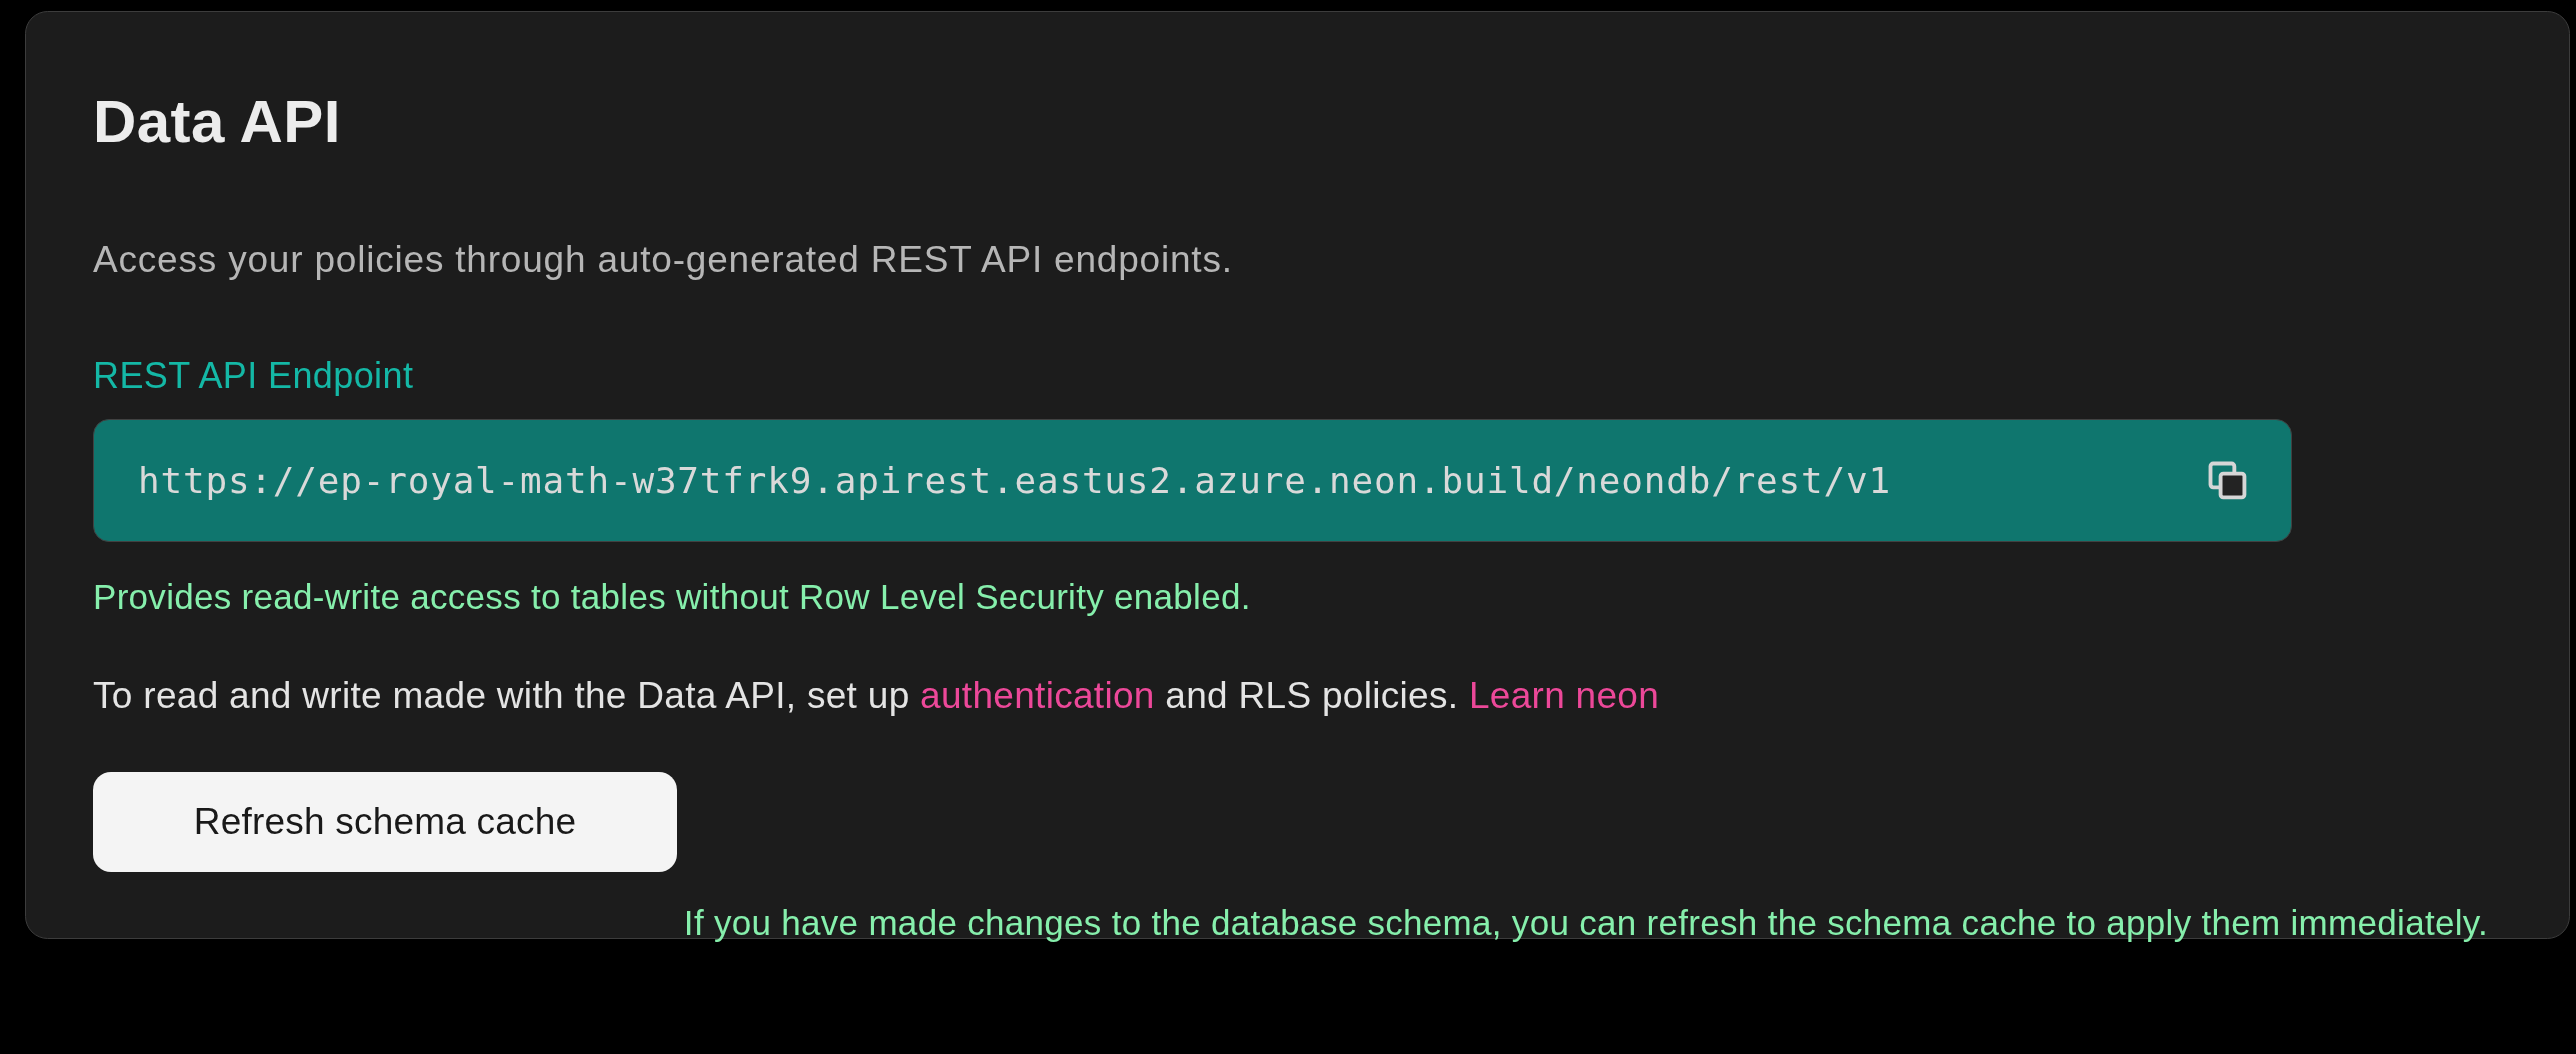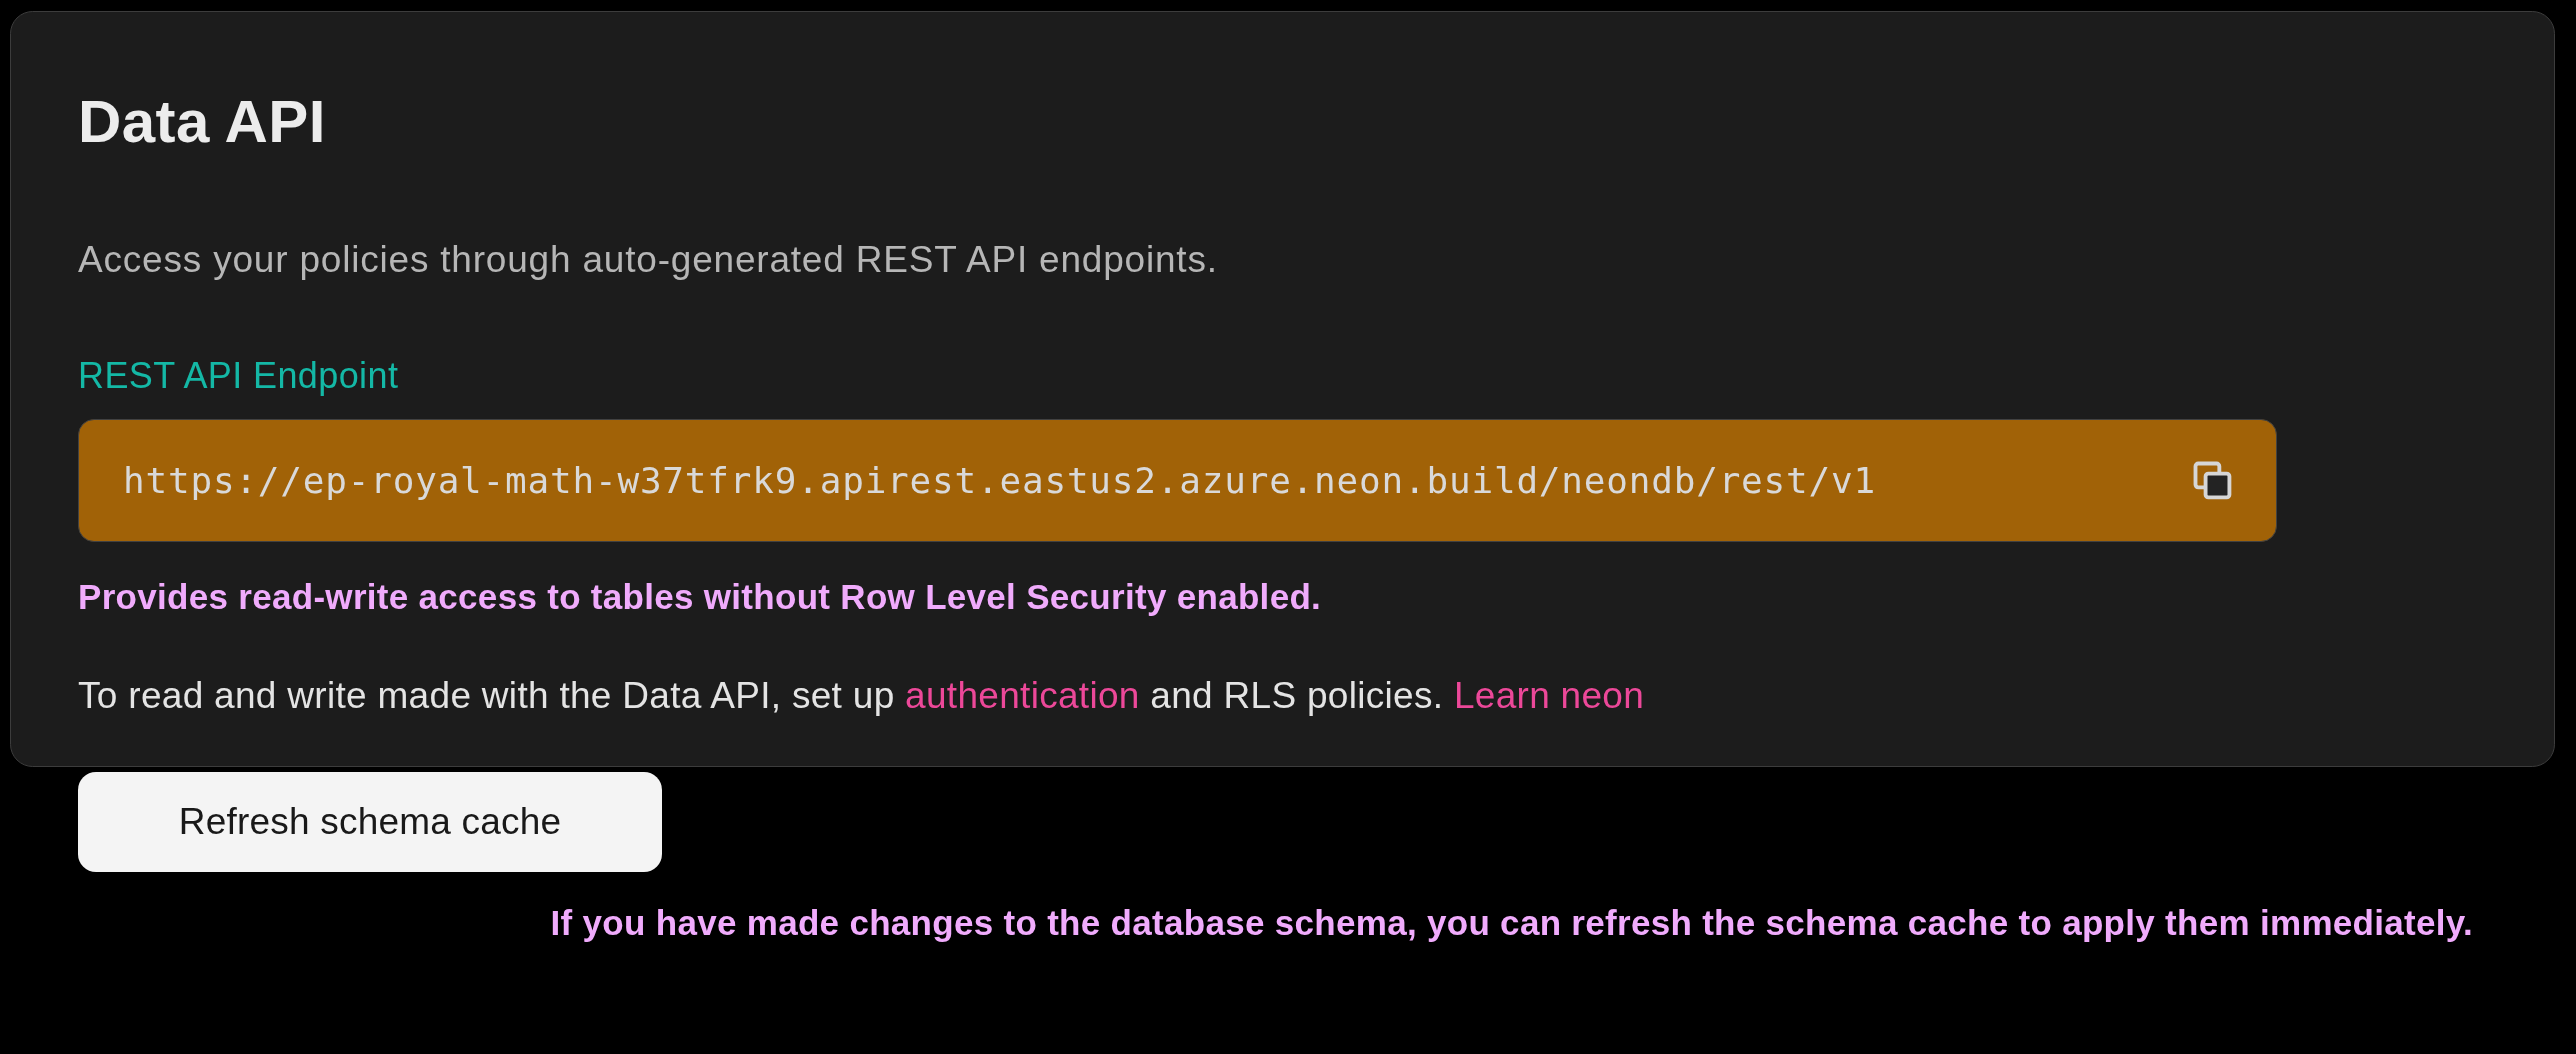--- a/index.html
+++ b/index.html
@@ -7,24 +7,24 @@
   body {
     width: 2576px;
     height: 1055px;
     background: #000000;
     font-family: "Liberation Sans", sans-serif;
     position: relative;
     overflow: hidden;
   }
   .card {
     position: absolute;
-    left: 10px;
+    left: 25px;
     top: 11.3px;
     width: 2545px;
-    height: 756px;
+    height: 928px;
     background: #1c1c1c;
     border: 1.6px solid #3c3c3c;
     border-radius: 22.7px;
     padding: 76px 81px 0 67px;
   }
   .title {
     margin: 0;
     font-size: 60px;
     line-height: 1.12;
     font-weight: 700;
@@ -41,21 +41,21 @@
   .endpoint-label {
     margin-top: 70px;
     font-size: 36px;
     letter-spacing: 0.4px;
     color: #14b8a6;
   }
   .field {
     margin-top: 22px;
     width: 2199px;
     height: 123px;
-    background: #a16207;
+    background: #0f766e;
     border: 1.6px solid #414141;
     border-radius: 16px;
     display: flex;
     align-items: center;
     padding: 0 39px 0 44px;
   }
   .url {
     font-family: "DejaVu Sans Mono", monospace;
     font-size: 36px;
     letter-spacing: 0.8px;
@@ -73,22 +73,21 @@
     cursor: pointer;
     display: flex;
     align-items: center;
     justify-content: center;
   }
   .helper {
     margin: 32px 0 0 0;
     font-size: 35px;
     line-height: 1.3;
     letter-spacing: 0.3px;
-    color: #f0abfc;
-    font-weight: bold;
+    color: #86efac;
   }
   .note {
     margin: 53px 0 0 0;
     font-size: 37px;
     line-height: 1.3;
     letter-spacing: 0.3px;
     color: #e4e4e4;
   }
   .link {
     color: #ec4899;

